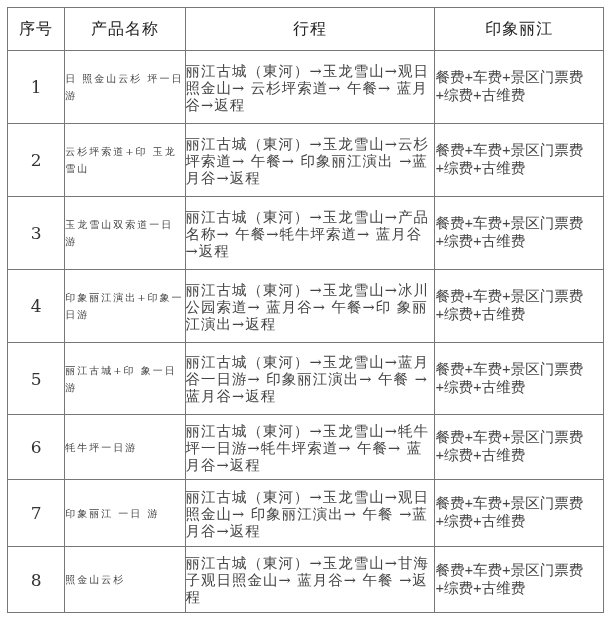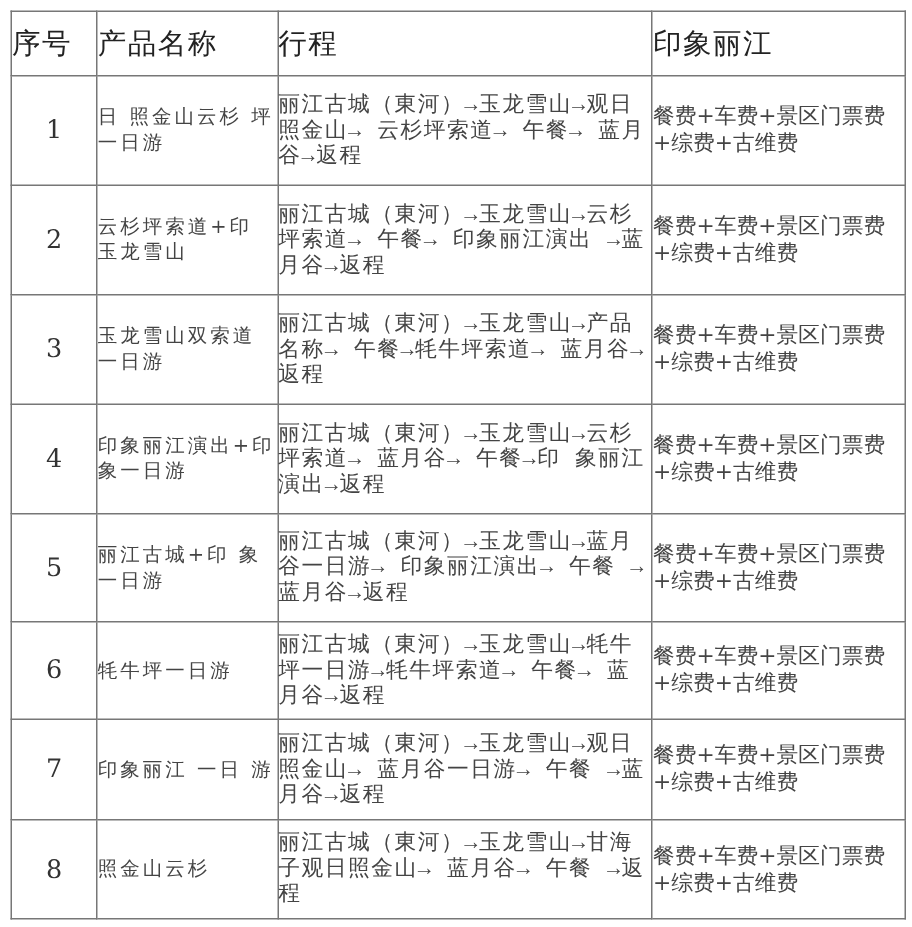--- a/index.html
+++ b/index.html
@@ -1,26 +1,26 @@
 <!DOCTYPE html>
 <html><head>
 <meta charset="utf-8">
 <style>
   html, body { margin: 0; padding: 0; background: #ffffff; }
   body { width: 608px; height: 618px; position: relative; overflow: hidden;
          font-family: "DejaVu Serif", "Liberation Serif", serif; color: #333; }
   table.itin { position: absolute; left: 7px; top: 7px; border-collapse: collapse;
                table-layout: fixed; width: 597px; }
   table.itin td, table.itin th { border: 1px solid #777; padding: 0; vertical-align: middle; }
-  th { font-weight: normal; font-size: 19px; height: 42px; color: #222; text-align: left; letter-spacing: 1px; }
+  th { font-weight: normal; font-size: 16px; height: 42px; color: #222; text-align: center; letter-spacing: 1px; }
   td.num { text-align: center; font-size: 17px; color: #333; }
-  td.name { font-size: 13px; line-height: 17px; padding: 0 4px 0 6px; letter-spacing: 2px; color: #444; }
-  td.route { font-size: 14.5px; line-height: 17px; padding: 0 4px 0 8px; letter-spacing: 1px; color: #444; vertical-align: top; font-family: Liberation Mono, monospace; }
+  td.name { font-size: 10px; line-height: 17px; padding: 0 4px 0 6px; letter-spacing: 2px; color: #444; }
+  td.route { font-size: 14.5px; line-height: 17px; padding: 0 4px 0 8px; letter-spacing: 1px; color: #444; vertical-align: top; }
   td.route div { padding-top: 2px; }
-  td.price { font-size: 14.5px; line-height: 18px; padding: 0 4px 0 7px; color: #444; }
+  td.price { font-size: 14.5px; line-height: 18px; padding: 0 4px 0 7px; color: #444; font-family: Liberation Mono, monospace; }
   .c1 { width: 57px; } .c2 { width: 120px; } .c3 { width: 249px; } .c4 { width: 168px; }
 </style>
 </head>
 <body>
 
 <table class="itin">
   <colgroup>
       <col class="c1">
       <col class="c2">
       <col class="c3">
@@ -56,21 +56,21 @@
     <td class="name">玉龙雪山双索道一日游</td>
     <td class="route">
           <div>丽江古城（東河）→玉龙雪山→产品名称→ 午餐→牦牛坪索道→ 蓝月谷→返程</div>
         </td>
     <td class="price">餐费+车费+景区门票费+综费+古维费</td>
   </tr>
       <tr style="height: 73px;">
     <td class="num">4</td>
     <td class="name">印象丽江演出+印象一日游</td>
     <td class="route">
-          <div>丽江古城（東河）→玉龙雪山→云杉坪索道→ 蓝月谷→ 午餐→印 象丽江演出→返程</div>
+          <div>丽江古城（東河）→玉龙雪山→冰川公园索道→ 蓝月谷→ 午餐→印 象丽江演出→返程</div>
         </td>
     <td class="price">餐费+车费+景区门票费+综费+古维费</td>
   </tr>
       <tr style="height: 72px;">
     <td class="num">5</td>
     <td class="name">丽江古城+印 象一日游</td>
     <td class="route">
           <div>丽江古城（東河）→玉龙雪山→蓝月谷一日游→ 印象丽江演出→ 午餐 →蓝月谷→返程</div>
         </td>
     <td class="price">餐费+车费+景区门票费+综费+古维费</td>
@@ -80,21 +80,21 @@
     <td class="name">牦牛坪一日游</td>
     <td class="route">
           <div>丽江古城（東河）→玉龙雪山→牦牛坪一日游→牦牛坪索道→ 午餐→ 蓝月谷→返程</div>
         </td>
     <td class="price">餐费+车费+景区门票费+综费+古维费</td>
   </tr>
       <tr style="height: 67px;">
     <td class="num">7</td>
     <td class="name">印象丽江 一日 游</td>
     <td class="route">
-          <div>丽江古城（東河）→玉龙雪山→观日照金山→ 蓝月谷一日游→ 午餐 →蓝月谷→返程</div>
+          <div>丽江古城（東河）→玉龙雪山→观日照金山→ 印象丽江演出→ 午餐 →蓝月谷→返程</div>
         </td>
     <td class="price">餐费+车费+景区门票费+综费+古维费</td>
   </tr>
       <tr style="height: 66px;">
     <td class="num">8</td>
     <td class="name">照金山云杉</td>
     <td class="route">
           <div>丽江古城（東河）→玉龙雪山→甘海子观日照金山→ 蓝月谷→ 午餐 →返程</div>
         </td>
     <td class="price">餐费+车费+景区门票费+综费+古维费</td>

